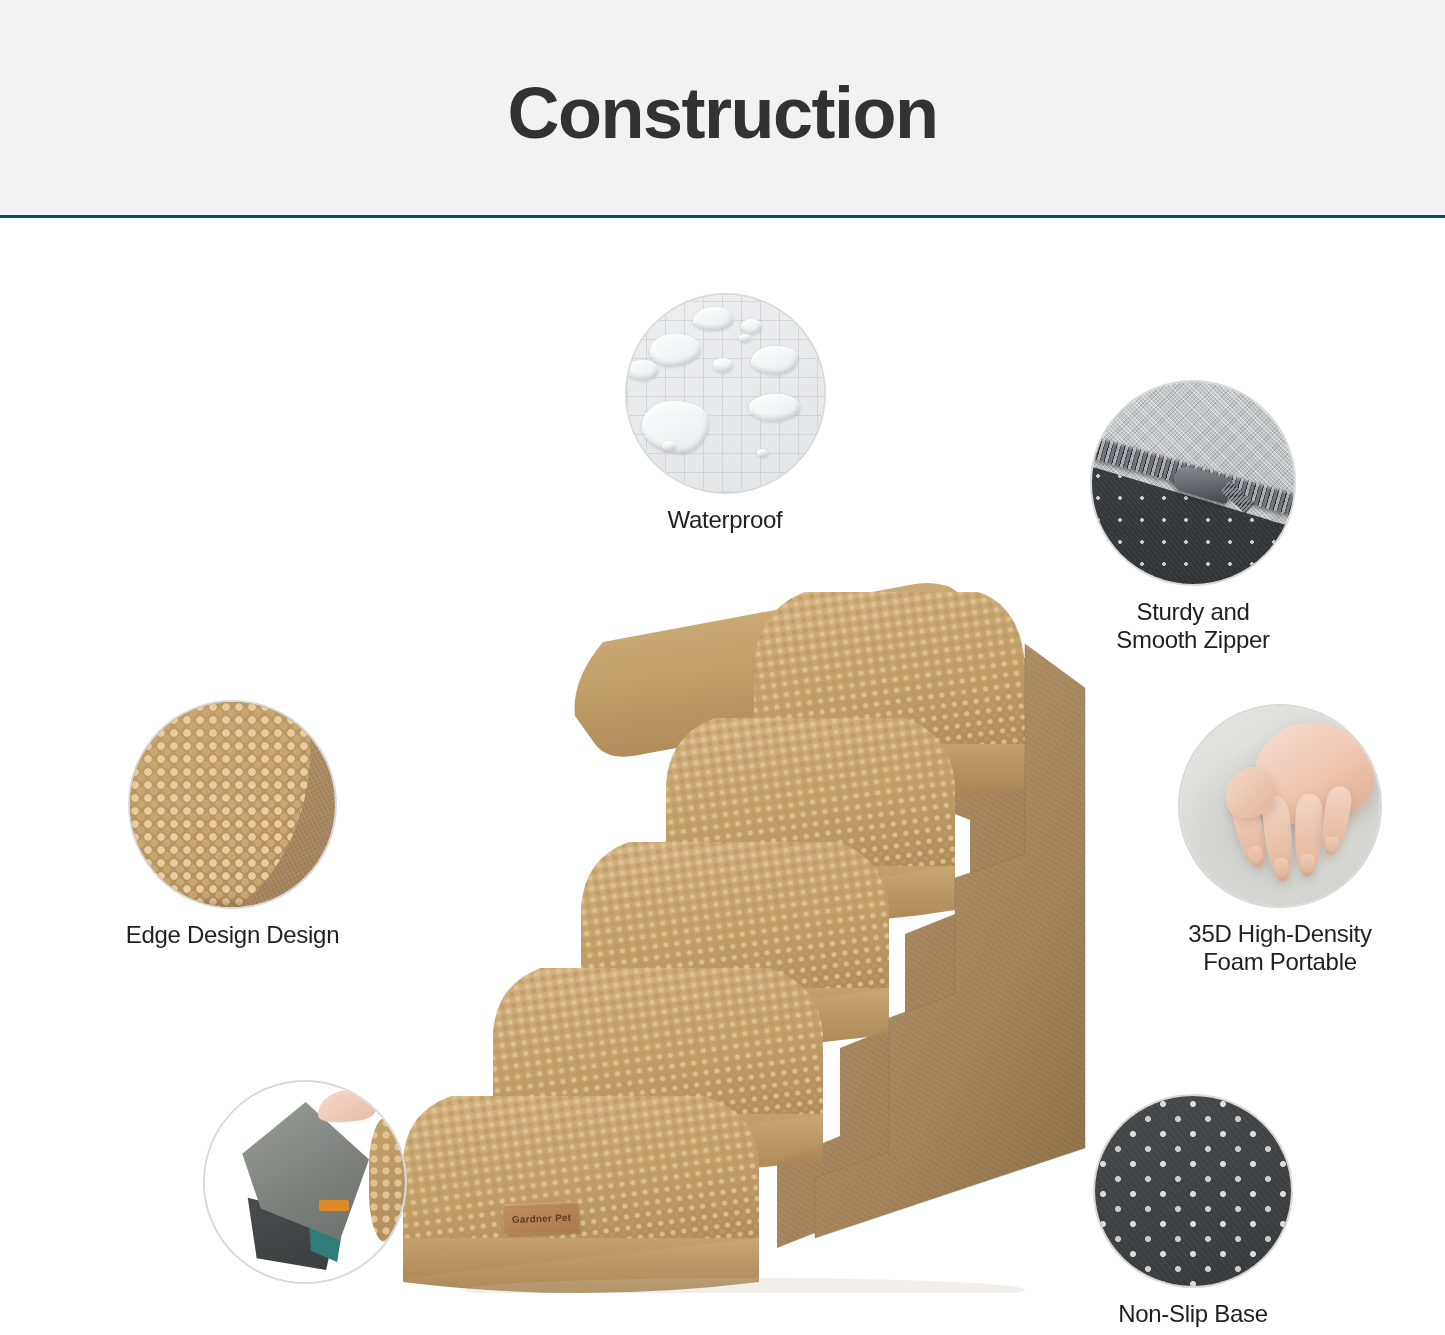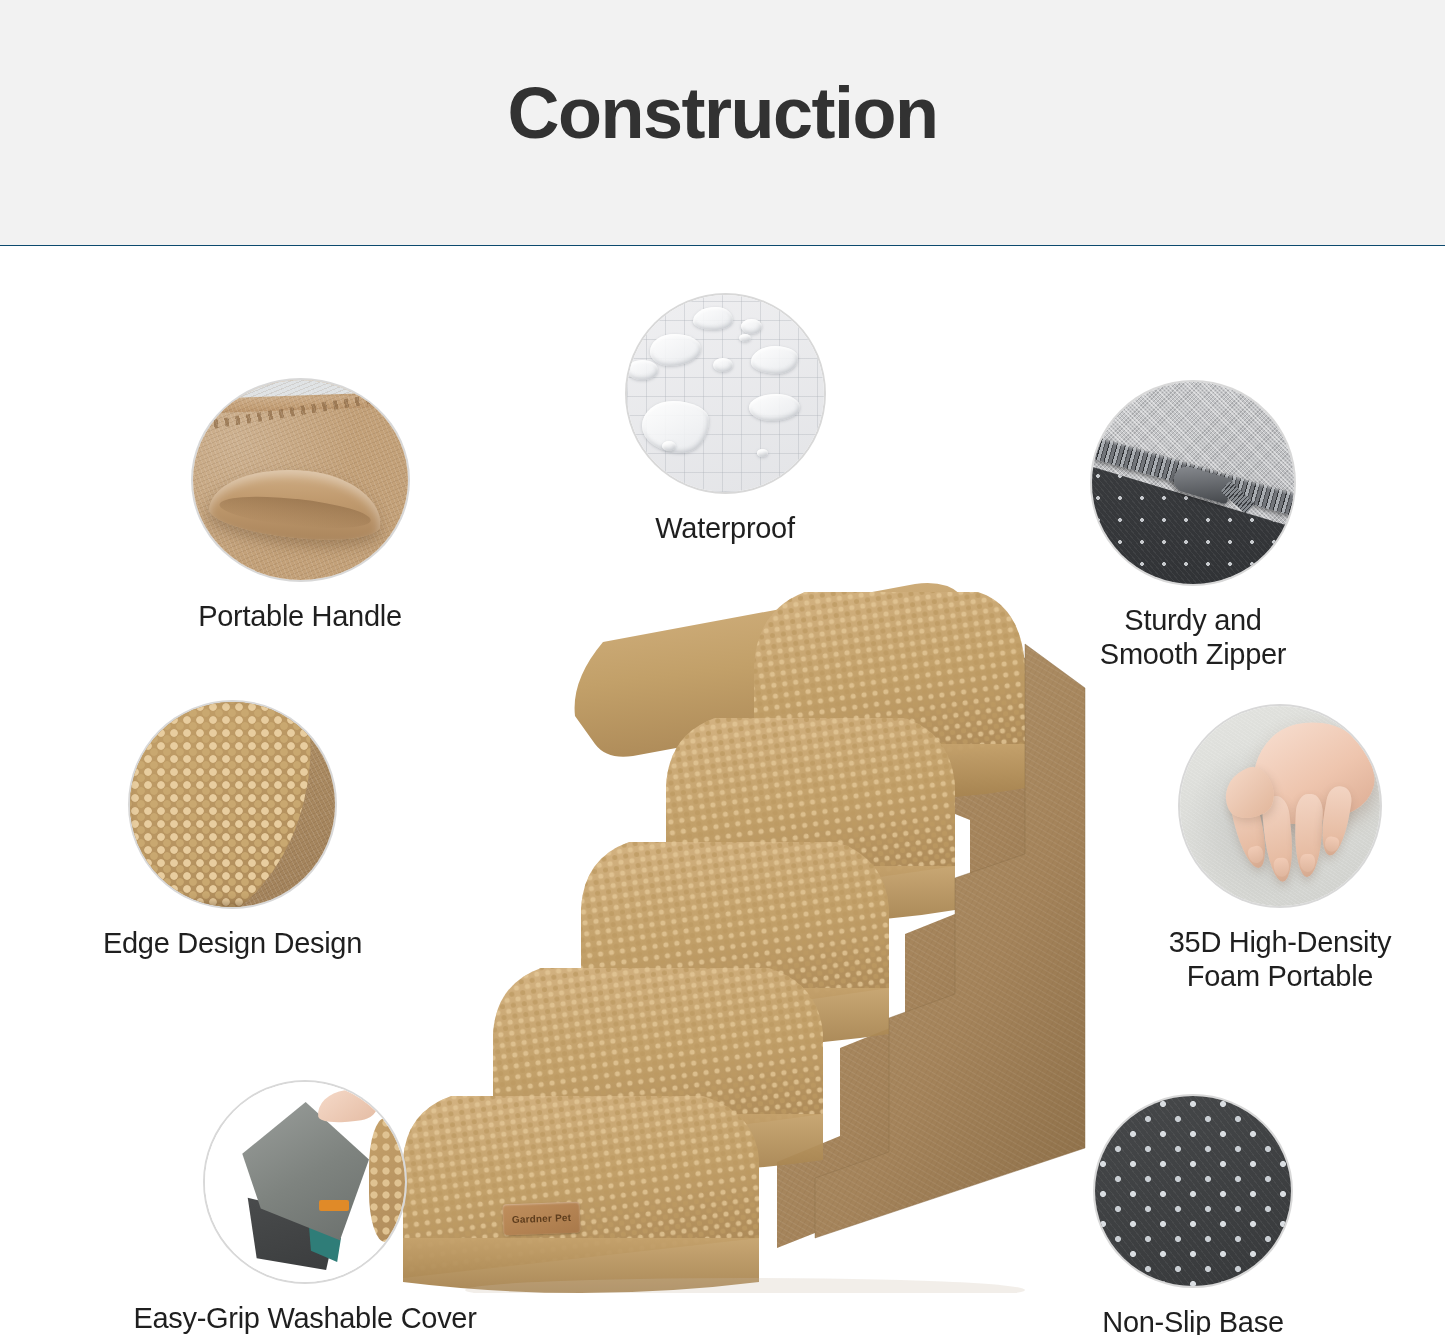--- a/index.html
+++ b/index.html
@@ -16,23 +16,23 @@
     width: 1445px;
     height: 1335px;
     background: #ffffff;
   }
 
   
   .header {
     position: absolute;
     left: 0; top: 0;
     width: 1445px;
-    height: 246px;
+    height: 218px;
     background: #f2f2f2;
-    border-bottom: 1px solid #0c4a6e;
+    border-bottom: 3px solid #0c4a6e;
   }
   .header-title {
     position: absolute;
     left: 0; right: 0;
     top: 72px;
     text-align: center;
     font-size: 72px;
     font-weight: 700;
     letter-spacing: -1.5px;
     color: #323232;
@@ -42,23 +42,23 @@
   
   .feature { position: absolute; }
   .bubble {
     position: relative;
     border-radius: 50%;
     overflow: hidden;
     box-shadow: 0 0 0 2px #d8d8d8;
     background: #ffffff;
   }
   .caption {
-    margin-top: 20px;
+    margin-top: 14px;
     text-align: center;
-    font-size: 29px;
+    font-size: 24px;
     line-height: 1.17;
     color: #1f1f1f;
     letter-spacing: -0.3px;
     white-space: pre-line;
   }
 
   
   .tex-handle {
     width: 100%; height: 100%;
     background:
@@ -410,28 +410,20 @@
       <path d="M640 96 L700 140 L700 600 L430 690 L430 630 L504 604 L504 470 L570 446 L570 330 L640 306 Z" fill="none" stroke="#8b6f49" stroke-width="1" opacity=".45"></path>
 
       <ellipse cx="360" cy="742" rx="280" ry="12" fill="#cbbda9" opacity="0.25"></ellipse>
     </svg>
 
     <div class="brand-tag">
       <span>Gardner Pet</span>
     </div>
   </div>
 
-  <div class="feature" style="left:155px; top:380px; width:290px;">
-    <div class="bubble" style="width:215px; height:200px; margin:0 auto; border-radius:50%;">
-      <div class="tex-handle"></div>
-      <div class="fabric-noise"></div>
-      <div class="strap"></div>
-    </div>
-    <div class="caption">Portable Handle</div>
-  </div>
 
   <div class="feature" style="left:590px; top:295px; width:270px;">
     <div class="bubble" style="width:197px; height:197px; margin:0 auto;">
       <div class="tex-water"></div>
       <div class="drop" style="left:34%; top:6%;  width:20%; height:12%; border-radius:58% 42% 50% 50%/62% 58% 42% 38%;"></div>
       <div class="drop" style="left:58%; top:12%; width:11%; height:8%;  border-radius:50%;"></div>
       <div class="drop" style="left:12%; top:20%; width:26%; height:16%; border-radius:48% 52% 62% 38%/55% 45% 55% 45%;"></div>
       <div class="drop" style="left:63%; top:26%; width:24%; height:14%; border-radius:52% 48% 44% 56%/58% 42% 58% 42%;"></div>
       <div class="drop" style="left:0%;  top:33%; width:16%; height:10%; border-radius:50%;"></div>
       <div class="drop" style="left:44%; top:32%; width:10%; height:7%;  border-radius:50%;"></div>
@@ -491,21 +483,20 @@
   <div class="feature" style="left:95px; top:1082px; width:420px;">
     <div class="bubble" style="width:200px; height:200px; margin:0 auto;">
       <div class="tex-white"></div>
       <div class="knit-sliver"></div>
       <div class="cover-dark"></div>
       <div class="cover-teal"></div>
       <div class="cover-cloth"></div>
       <div class="cover-tag"></div>
       <div class="cover-hand"></div>
     </div>
-    <div class="caption">Easy-Grip Washable Cover</div>
   </div>
 
   <div class="feature" style="left:1048px; top:1096px; width:290px;">
     <div class="bubble" style="width:196px; height:190px; margin:0 auto;">
       <div class="tex-nonslip"></div>
     </div>
     <div class="caption">Non-Slip Base</div>
   </div>
 
 </div>

